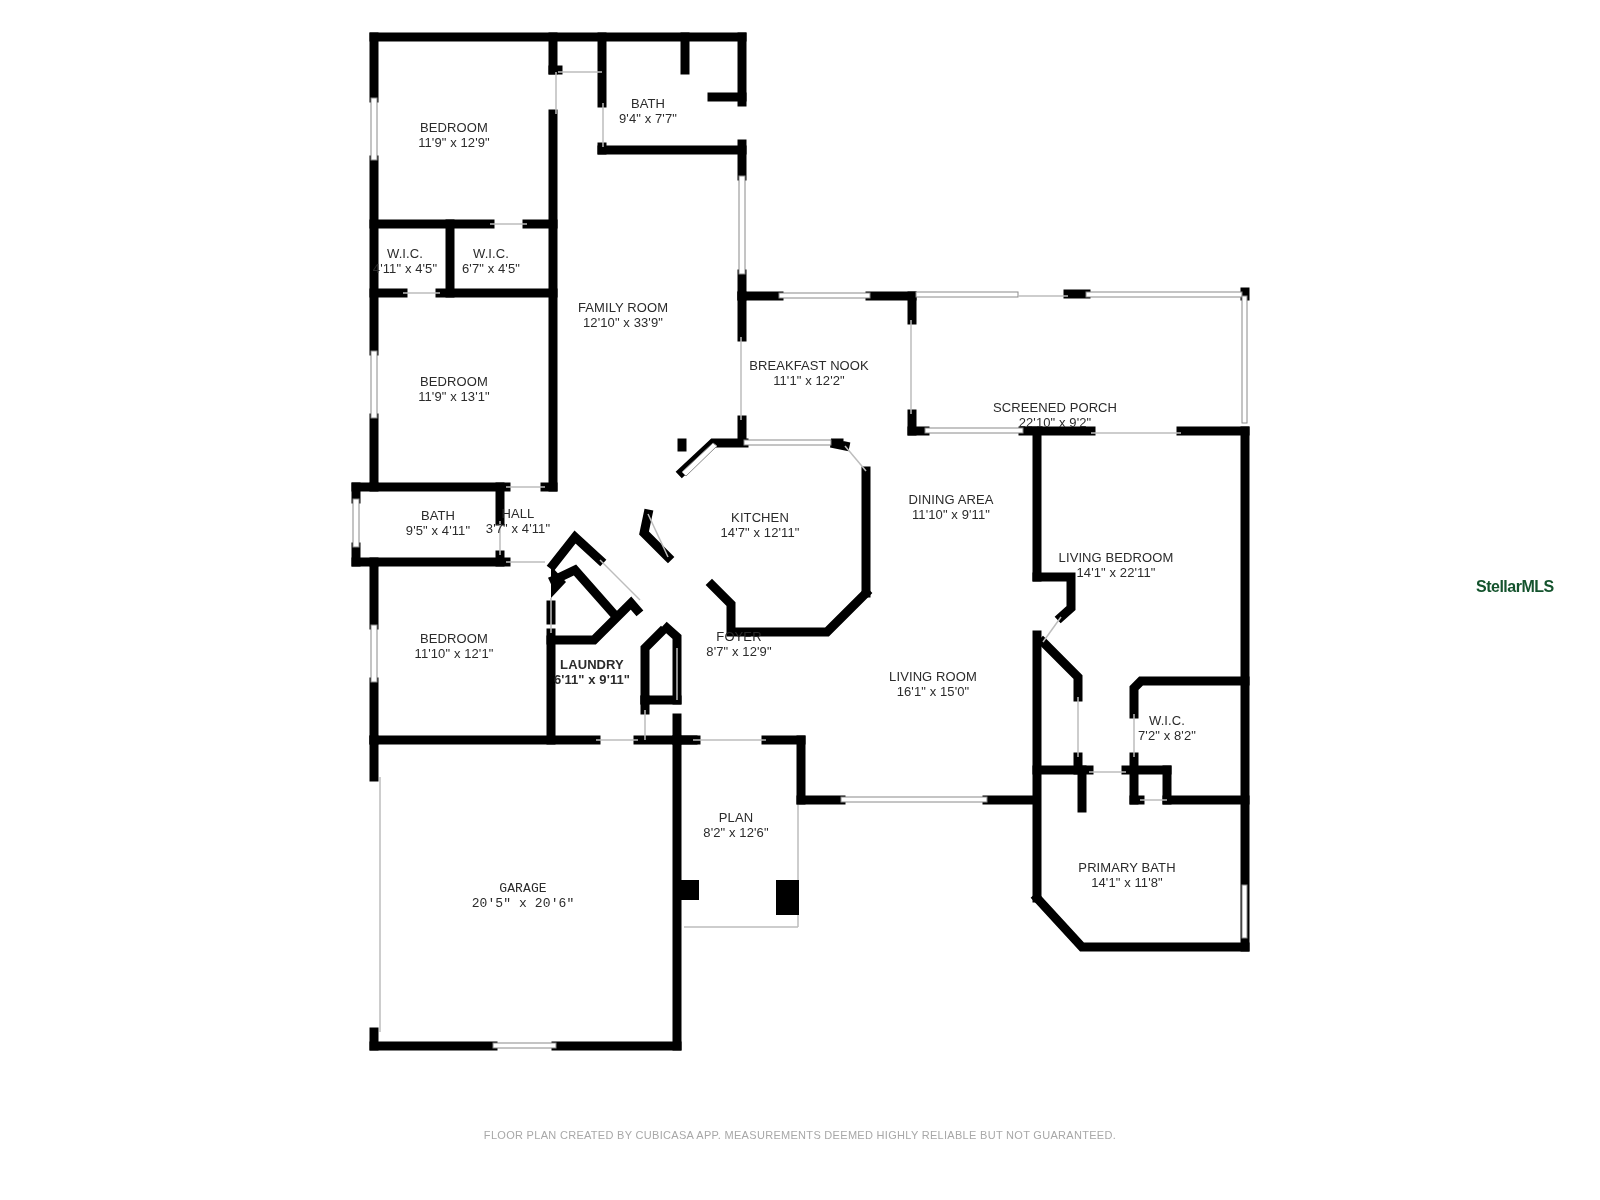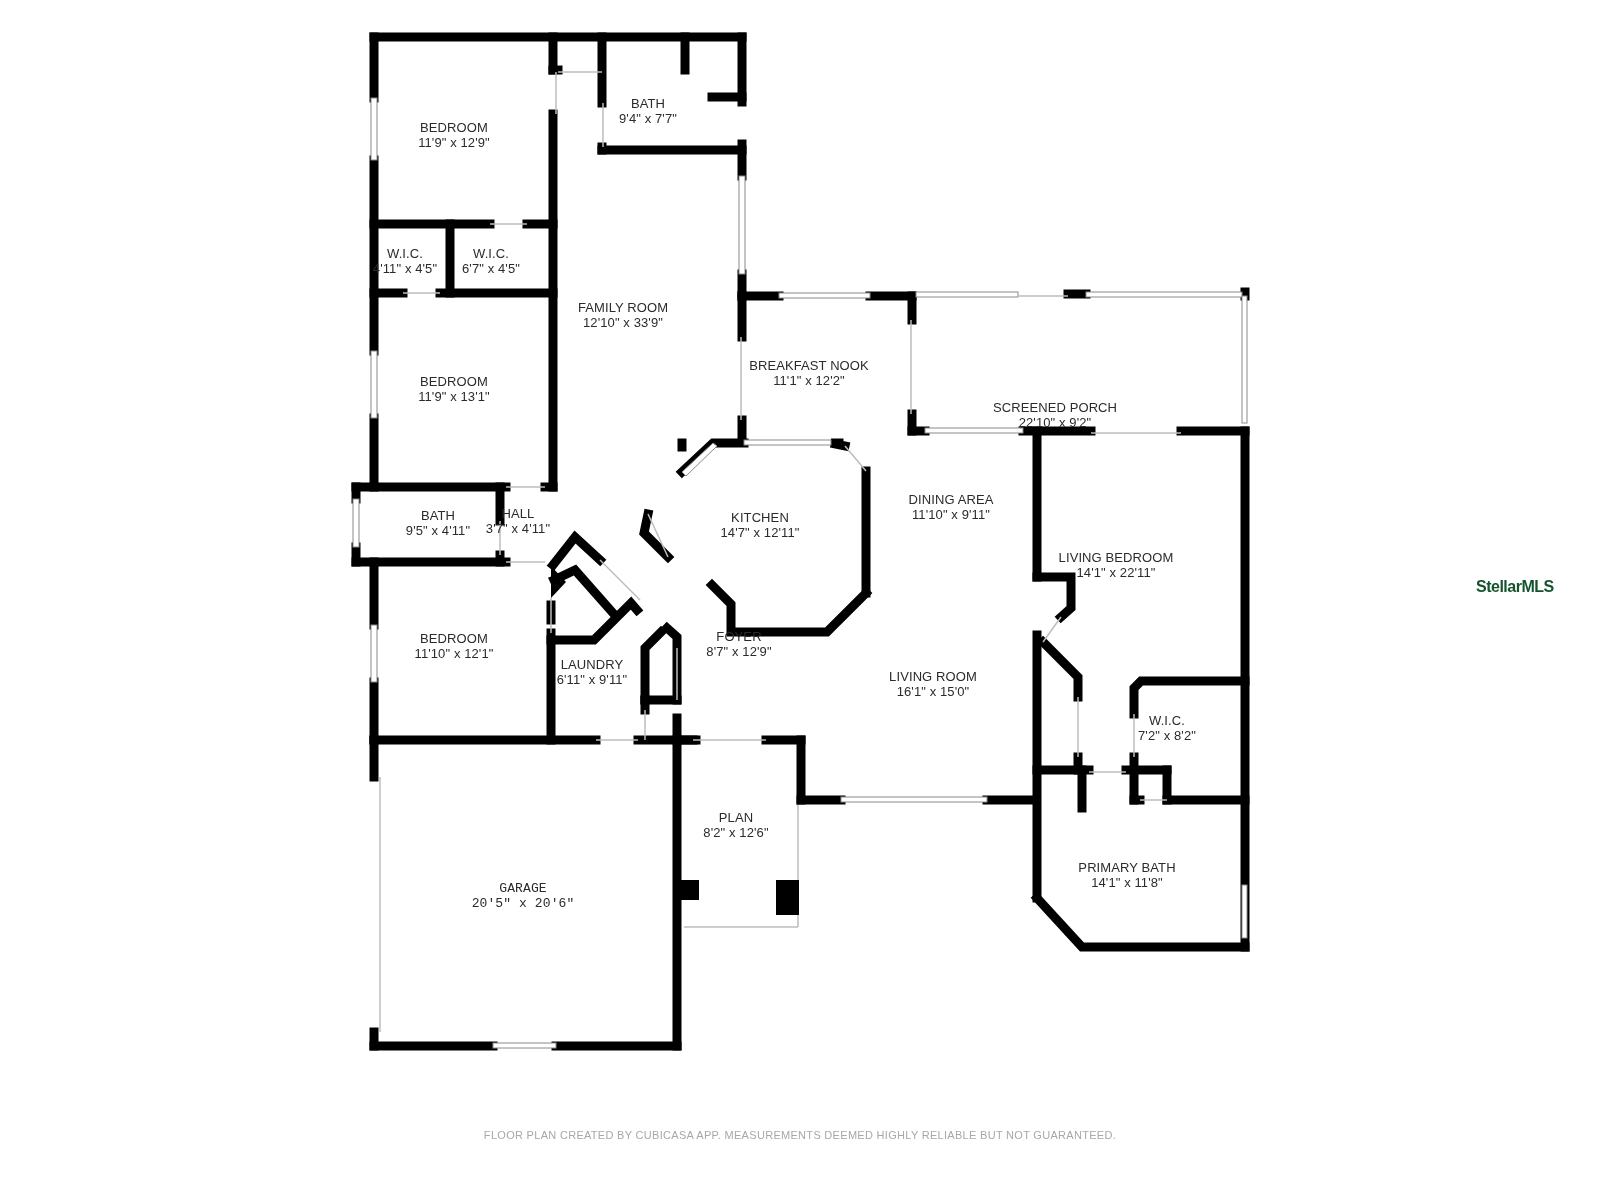--- a/index.html
+++ b/index.html
@@ -228,21 +228,21 @@
     <span class="dim">9'5" x 4'11"</span>
   </div>
   <div class="room-label" style="left:518px;top:521px;">
     <span class="name">HALL</span>
     <span class="dim">3'7" x 4'11"</span>
   </div>
   <div class="room-label" style="left:454px;top:646px;">
     <span class="name">BEDROOM</span>
     <span class="dim">11'10" x 12'1"</span>
   </div>
-  <div class="room-label" style="left:592px;top:672px;">
+  <div class="room-label" style="left:592px;top:672px;font-weight:bold;">
     <span class="name">LAUNDRY</span>
     <span class="dim">6'11" x 9'11"</span>
   </div>
   <div class="room-label" style="left:809px;top:373px;">
     <span class="name">BREAKFAST NOOK</span>
     <span class="dim">11'1" x 12'2"</span>
   </div>
   <div class="room-label" style="left:1055px;top:383px;margin-top:32px;">
     <span class="name">SCREENED PORCH</span>
     <span class="dim">22'10" x 9'2"</span>

